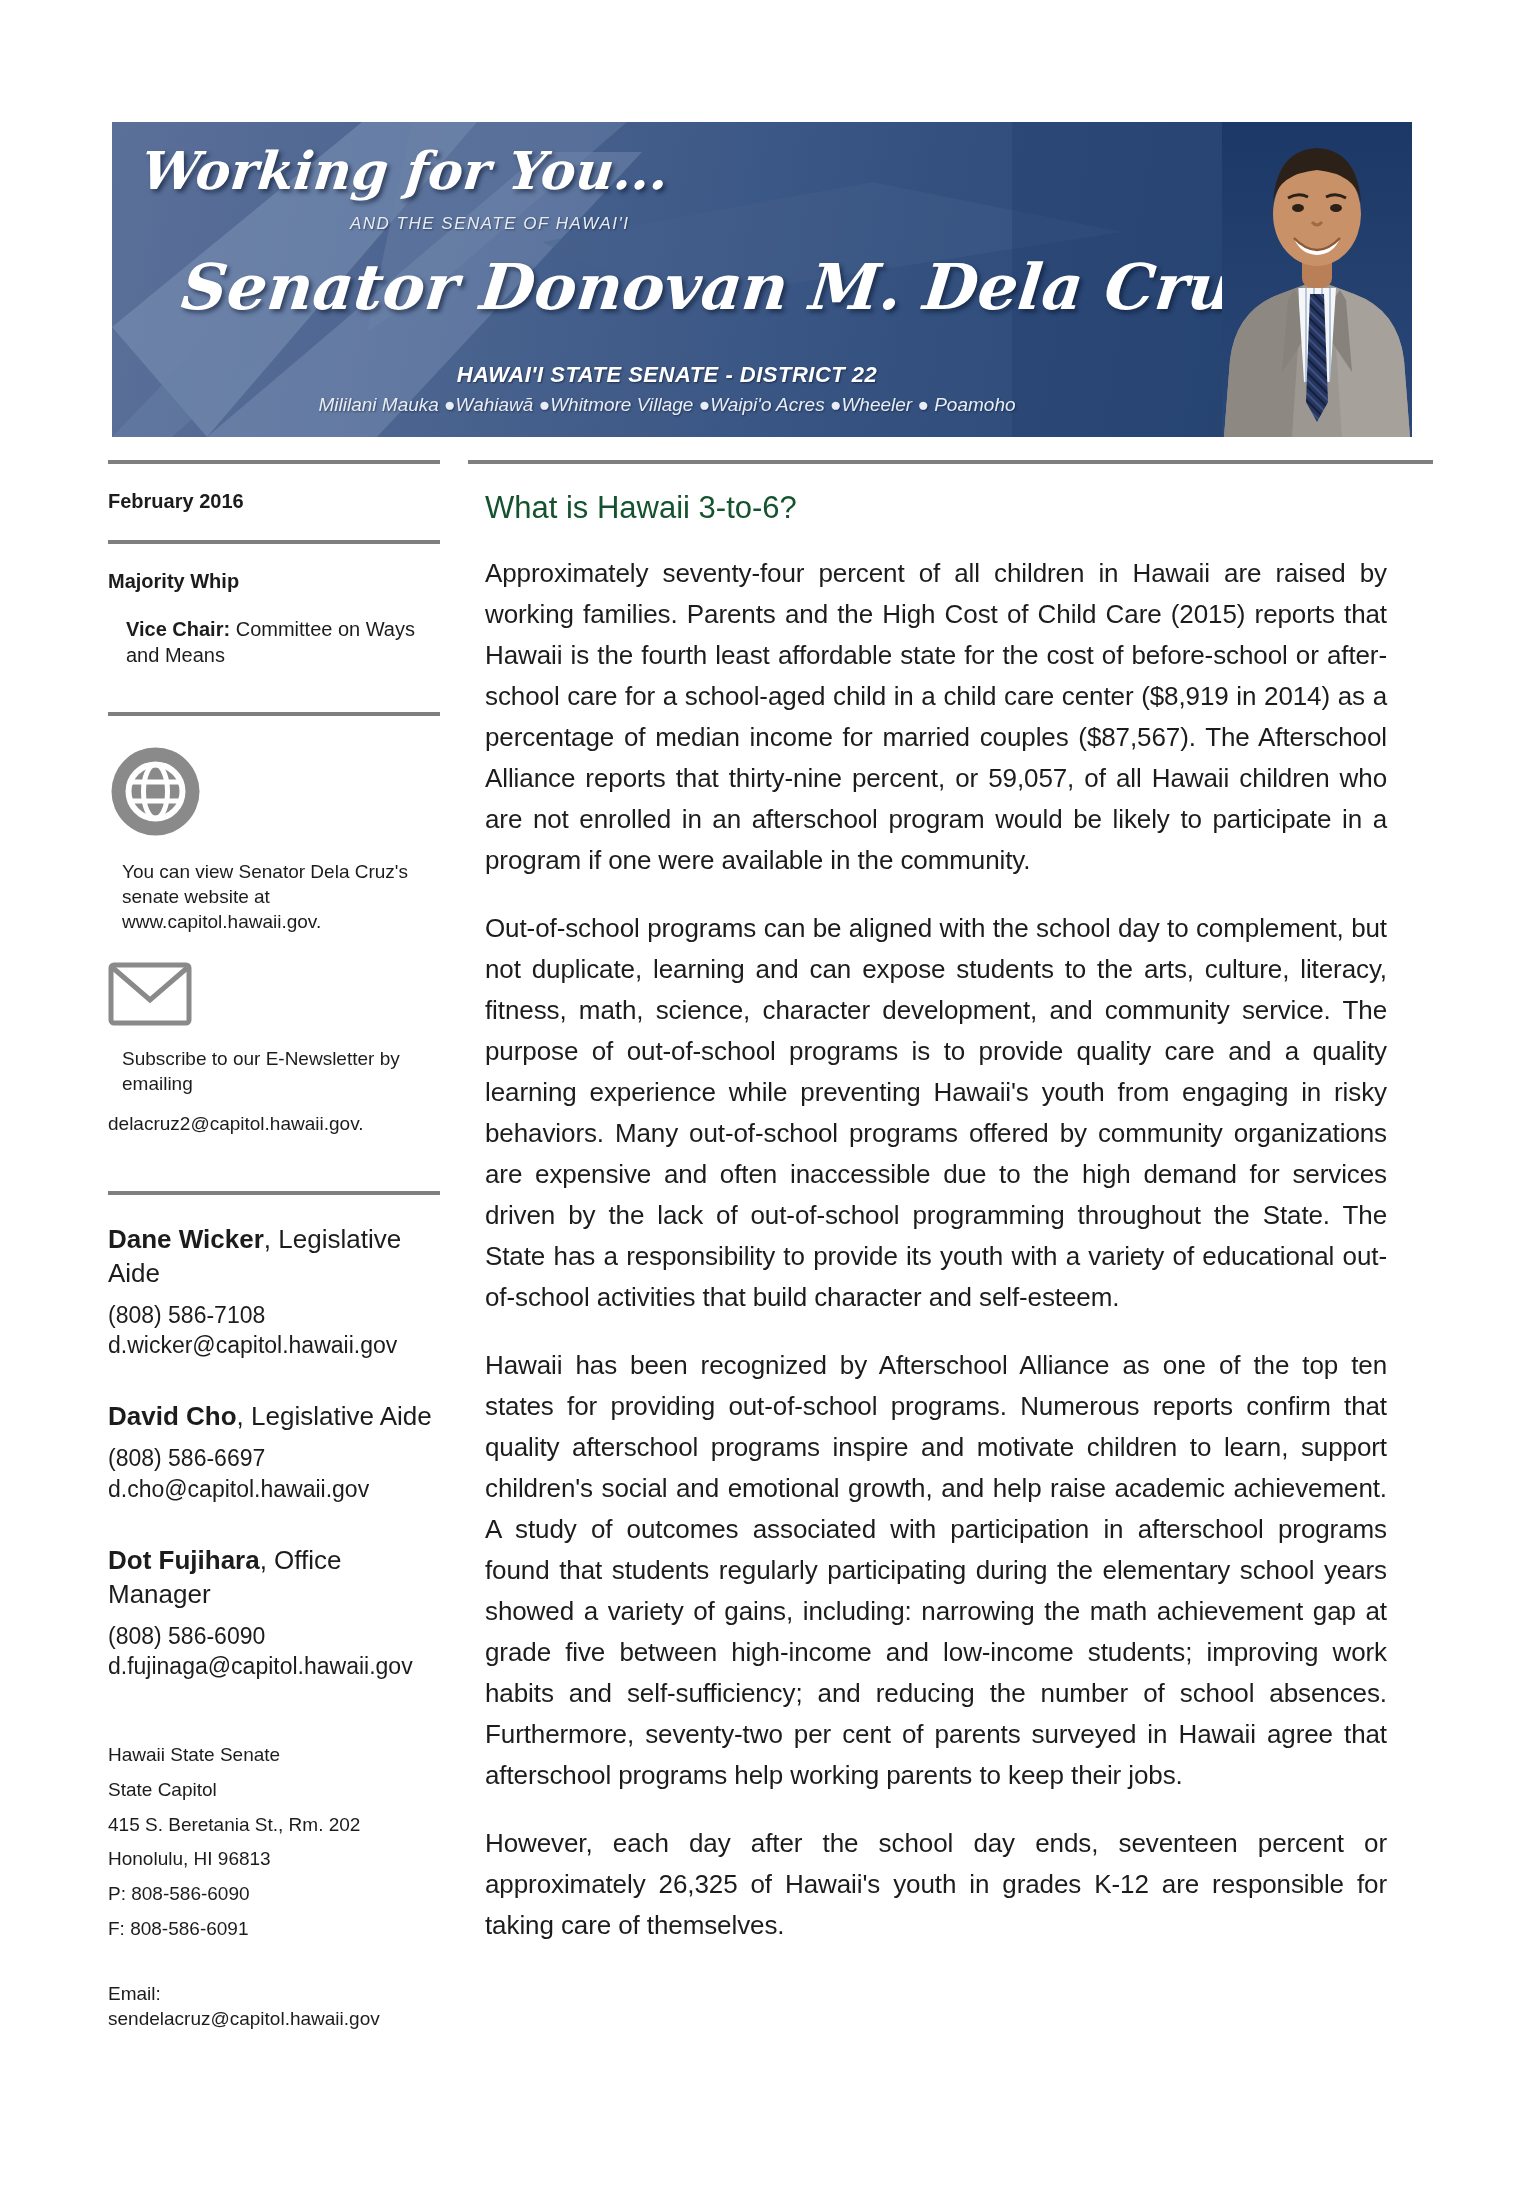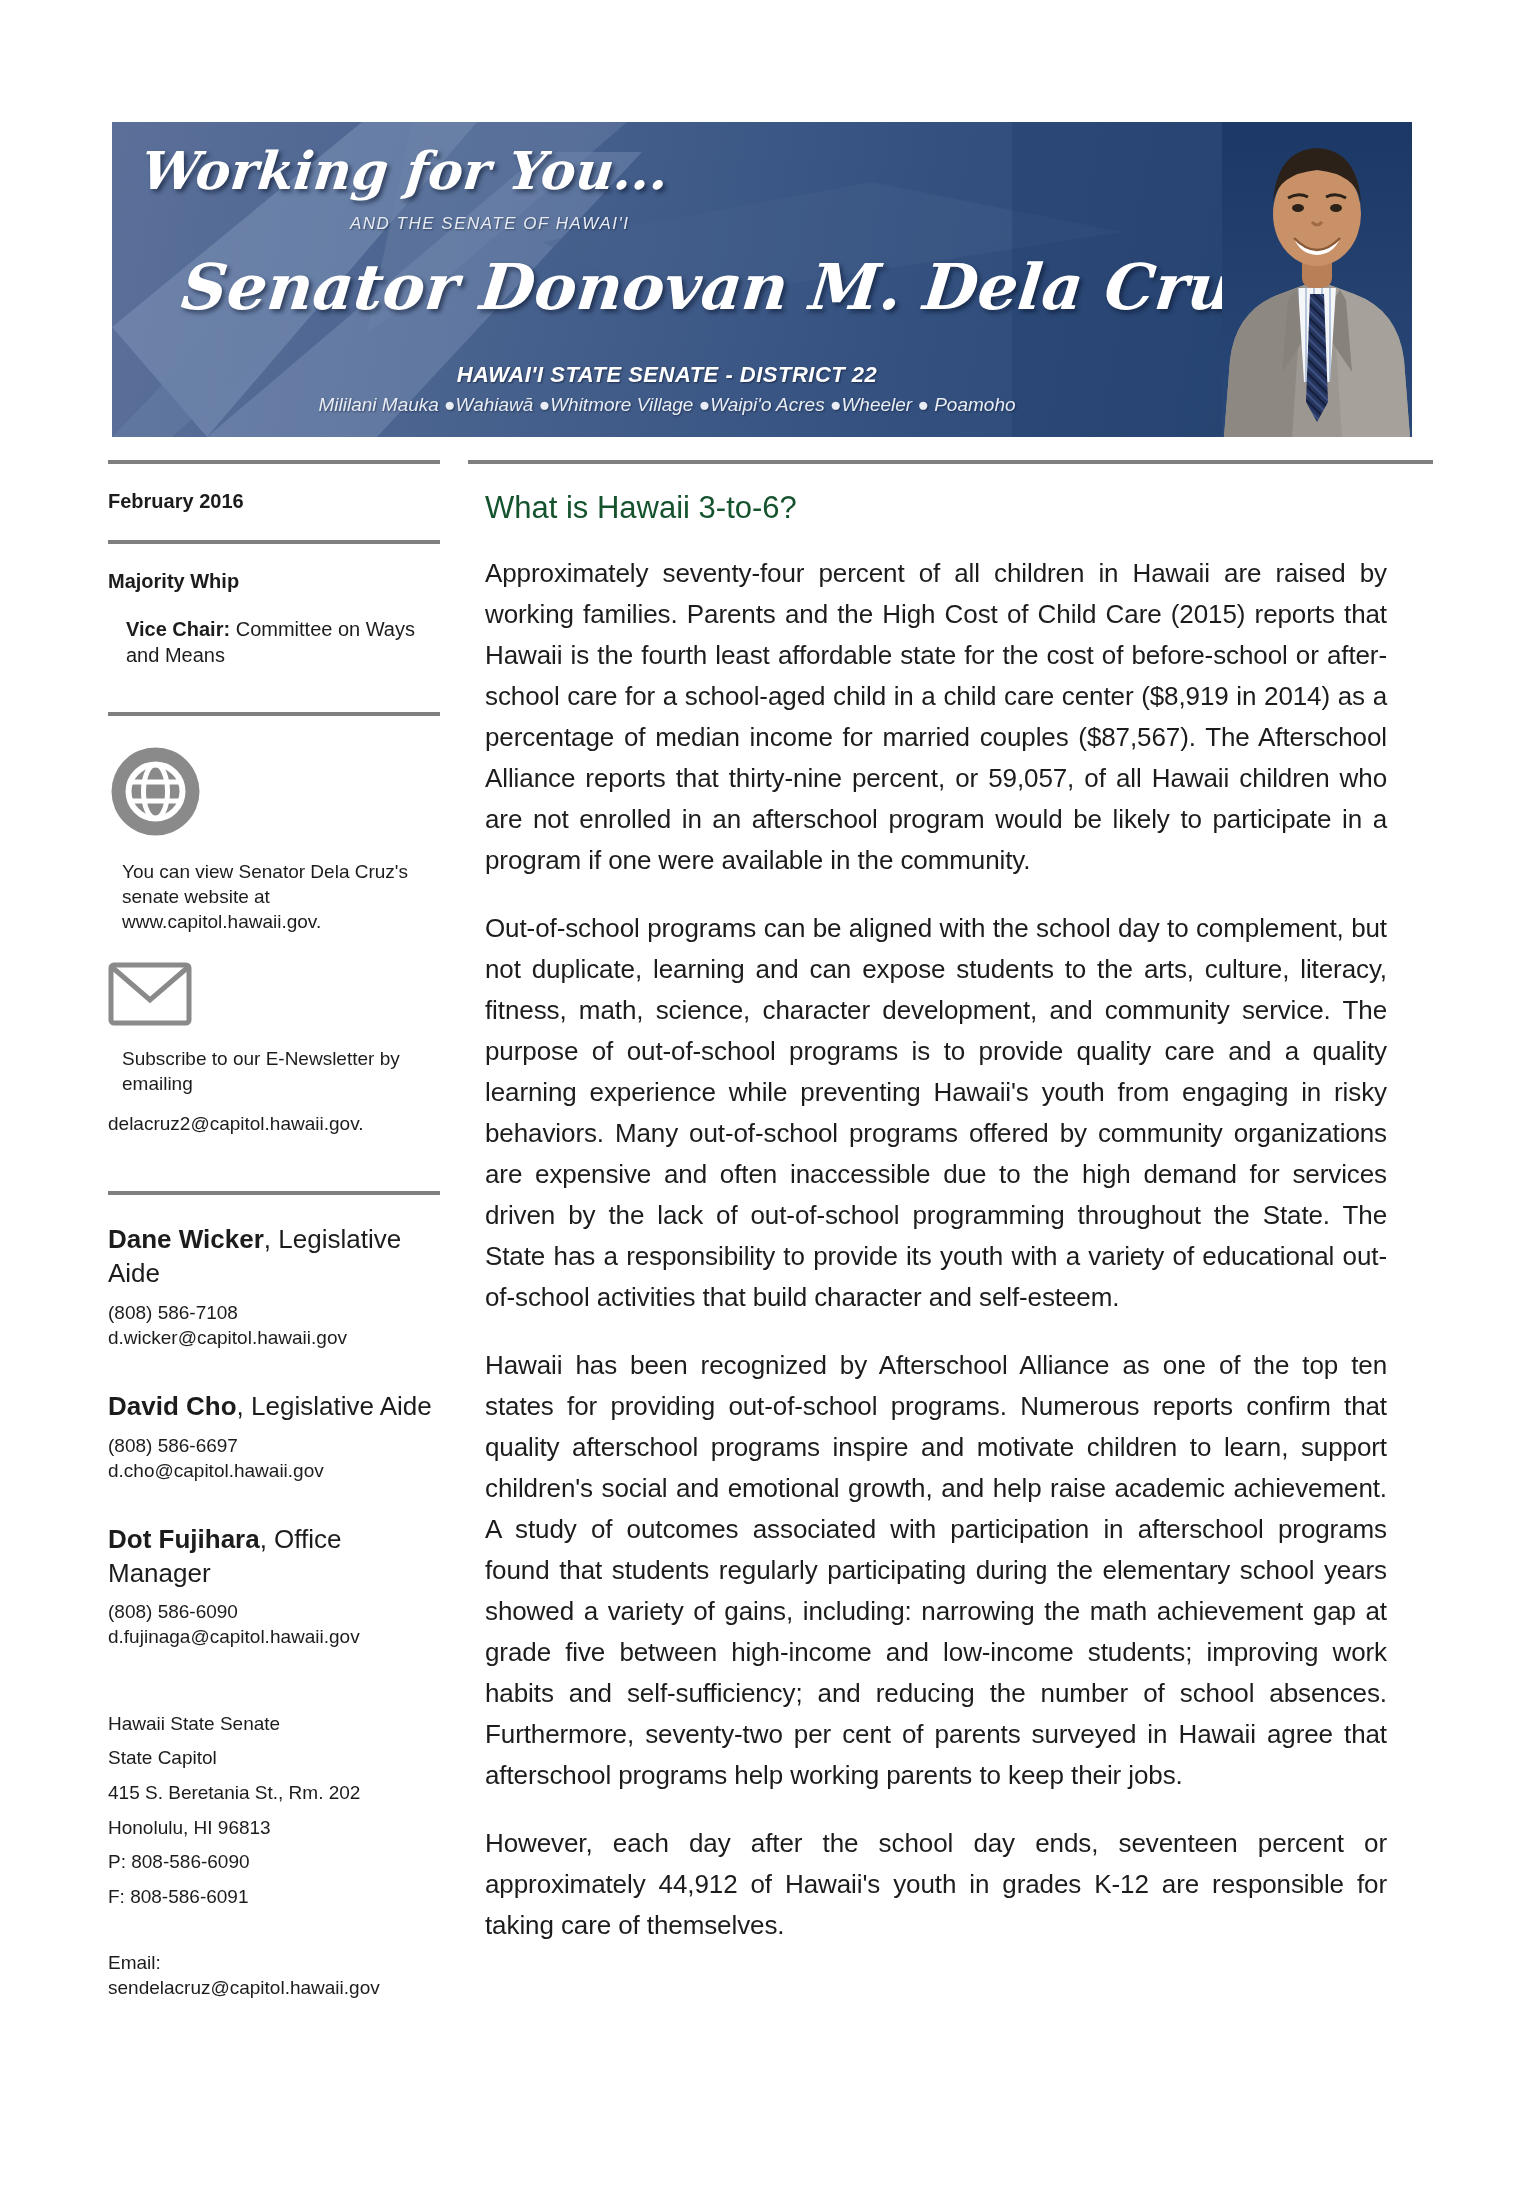--- a/index.html
+++ b/index.html
@@ -53,21 +53,21 @@
   .s-rule2 { margin-top:26px; }
   .s-role { margin-top:24px; font-weight:bold; }
   .s-block { margin:22px 18px 0 18px; }
   .s-rule3 { margin-top:44px; }
   .icon-wrap { margin-top:28px; }
   .s-note { margin:14px 14px 0 14px; font-size:19px; line-height:1.32; }
   .s-email { margin-top:16px; font-size:19px; }
   .s-rule4 { margin-top:54px; }
   .staff-name { margin-top:28px; font-size:26px; }
   .staff-name b { font-weight:bold; }
-  .staff-contact { margin-top:9px; font-size:19px; line-height:1.32; }
+  .staff-contact { margin-top:9px; font-size:23px; line-height:1.32; }
   .addr { margin-top:62px; font-size:19px; }
   .addr div { margin-top:10px; line-height:1.3; }
   .email-block { margin-top:40px; font-size:19px; line-height:1.32; }
 
   
   .article { position:absolute; left:468px; top:464px; width:965px; }
   .article h1 {
     font-size:31px; font-weight:400; margin:26px 46px 0 17px; color:#14532d;
   }
   .article p {
@@ -222,16 +222,16 @@
       <span>Email:</span><br>
       <span>sendelacruz@capitol.hawaii.gov</span>
     </div>
   </aside>
 
   <main class="article">
     <h1>What is Hawaii 3-to-6?</h1>
     <p>Approximately seventy-four percent of all children in Hawaii are raised by working families. Parents and the High Cost of Child Care (2015) reports that Hawaii is the fourth least affordable state for the cost of before-school or after-school care for a school-aged child in a child care center ($8,919 in 2014) as a percentage of median income for married couples ($87,567). The Afterschool Alliance reports that thirty-nine percent, or 59,057, of all Hawaii children who are not enrolled in an afterschool program would be likely to participate in a program if one were available in the community.</p>
     <p>Out-of-school programs can be aligned with the school day to complement, but not duplicate, learning and can expose students to the arts, culture, literacy, fitness, math, science, character development, and community service. The purpose of out-of-school programs is to provide quality care and a quality learning experience while preventing Hawaii's youth from engaging in risky behaviors. Many out-of-school programs offered by community organizations are expensive and often inaccessible due to the high demand for services driven by the lack of out-of-school programming throughout the State.  The State has a responsibility to provide its youth with a variety of educational out-of-school activities that build character and self-esteem.</p>
     <p>Hawaii has been recognized by Afterschool Alliance as one of the top ten states for providing out-of-school programs. Numerous reports confirm that quality afterschool programs inspire and motivate children to learn, support children's social and emotional growth, and help raise academic achievement. A study of outcomes associated with participation in afterschool programs found that students regularly participating during the elementary school years showed a variety of gains, including: narrowing the math achievement gap at grade five between high-income and low-income students; improving work habits and self-sufficiency; and reducing the number of school absences. Furthermore, seventy-two per cent of parents surveyed in Hawaii agree that afterschool programs help working parents to keep their jobs.</p>
-    <p>However, each day after the school day ends, seventeen percent or approximately 44,912 of Hawaii's youth in grades K-12 are responsible for taking care of themselves.</p>
+    <p>However, each day after the school day ends, seventeen percent or approximately 26,325 of Hawaii's youth in grades K-12 are responsible for taking care of themselves.</p>
   </main>
 
 </div>
 
 </body></html>

